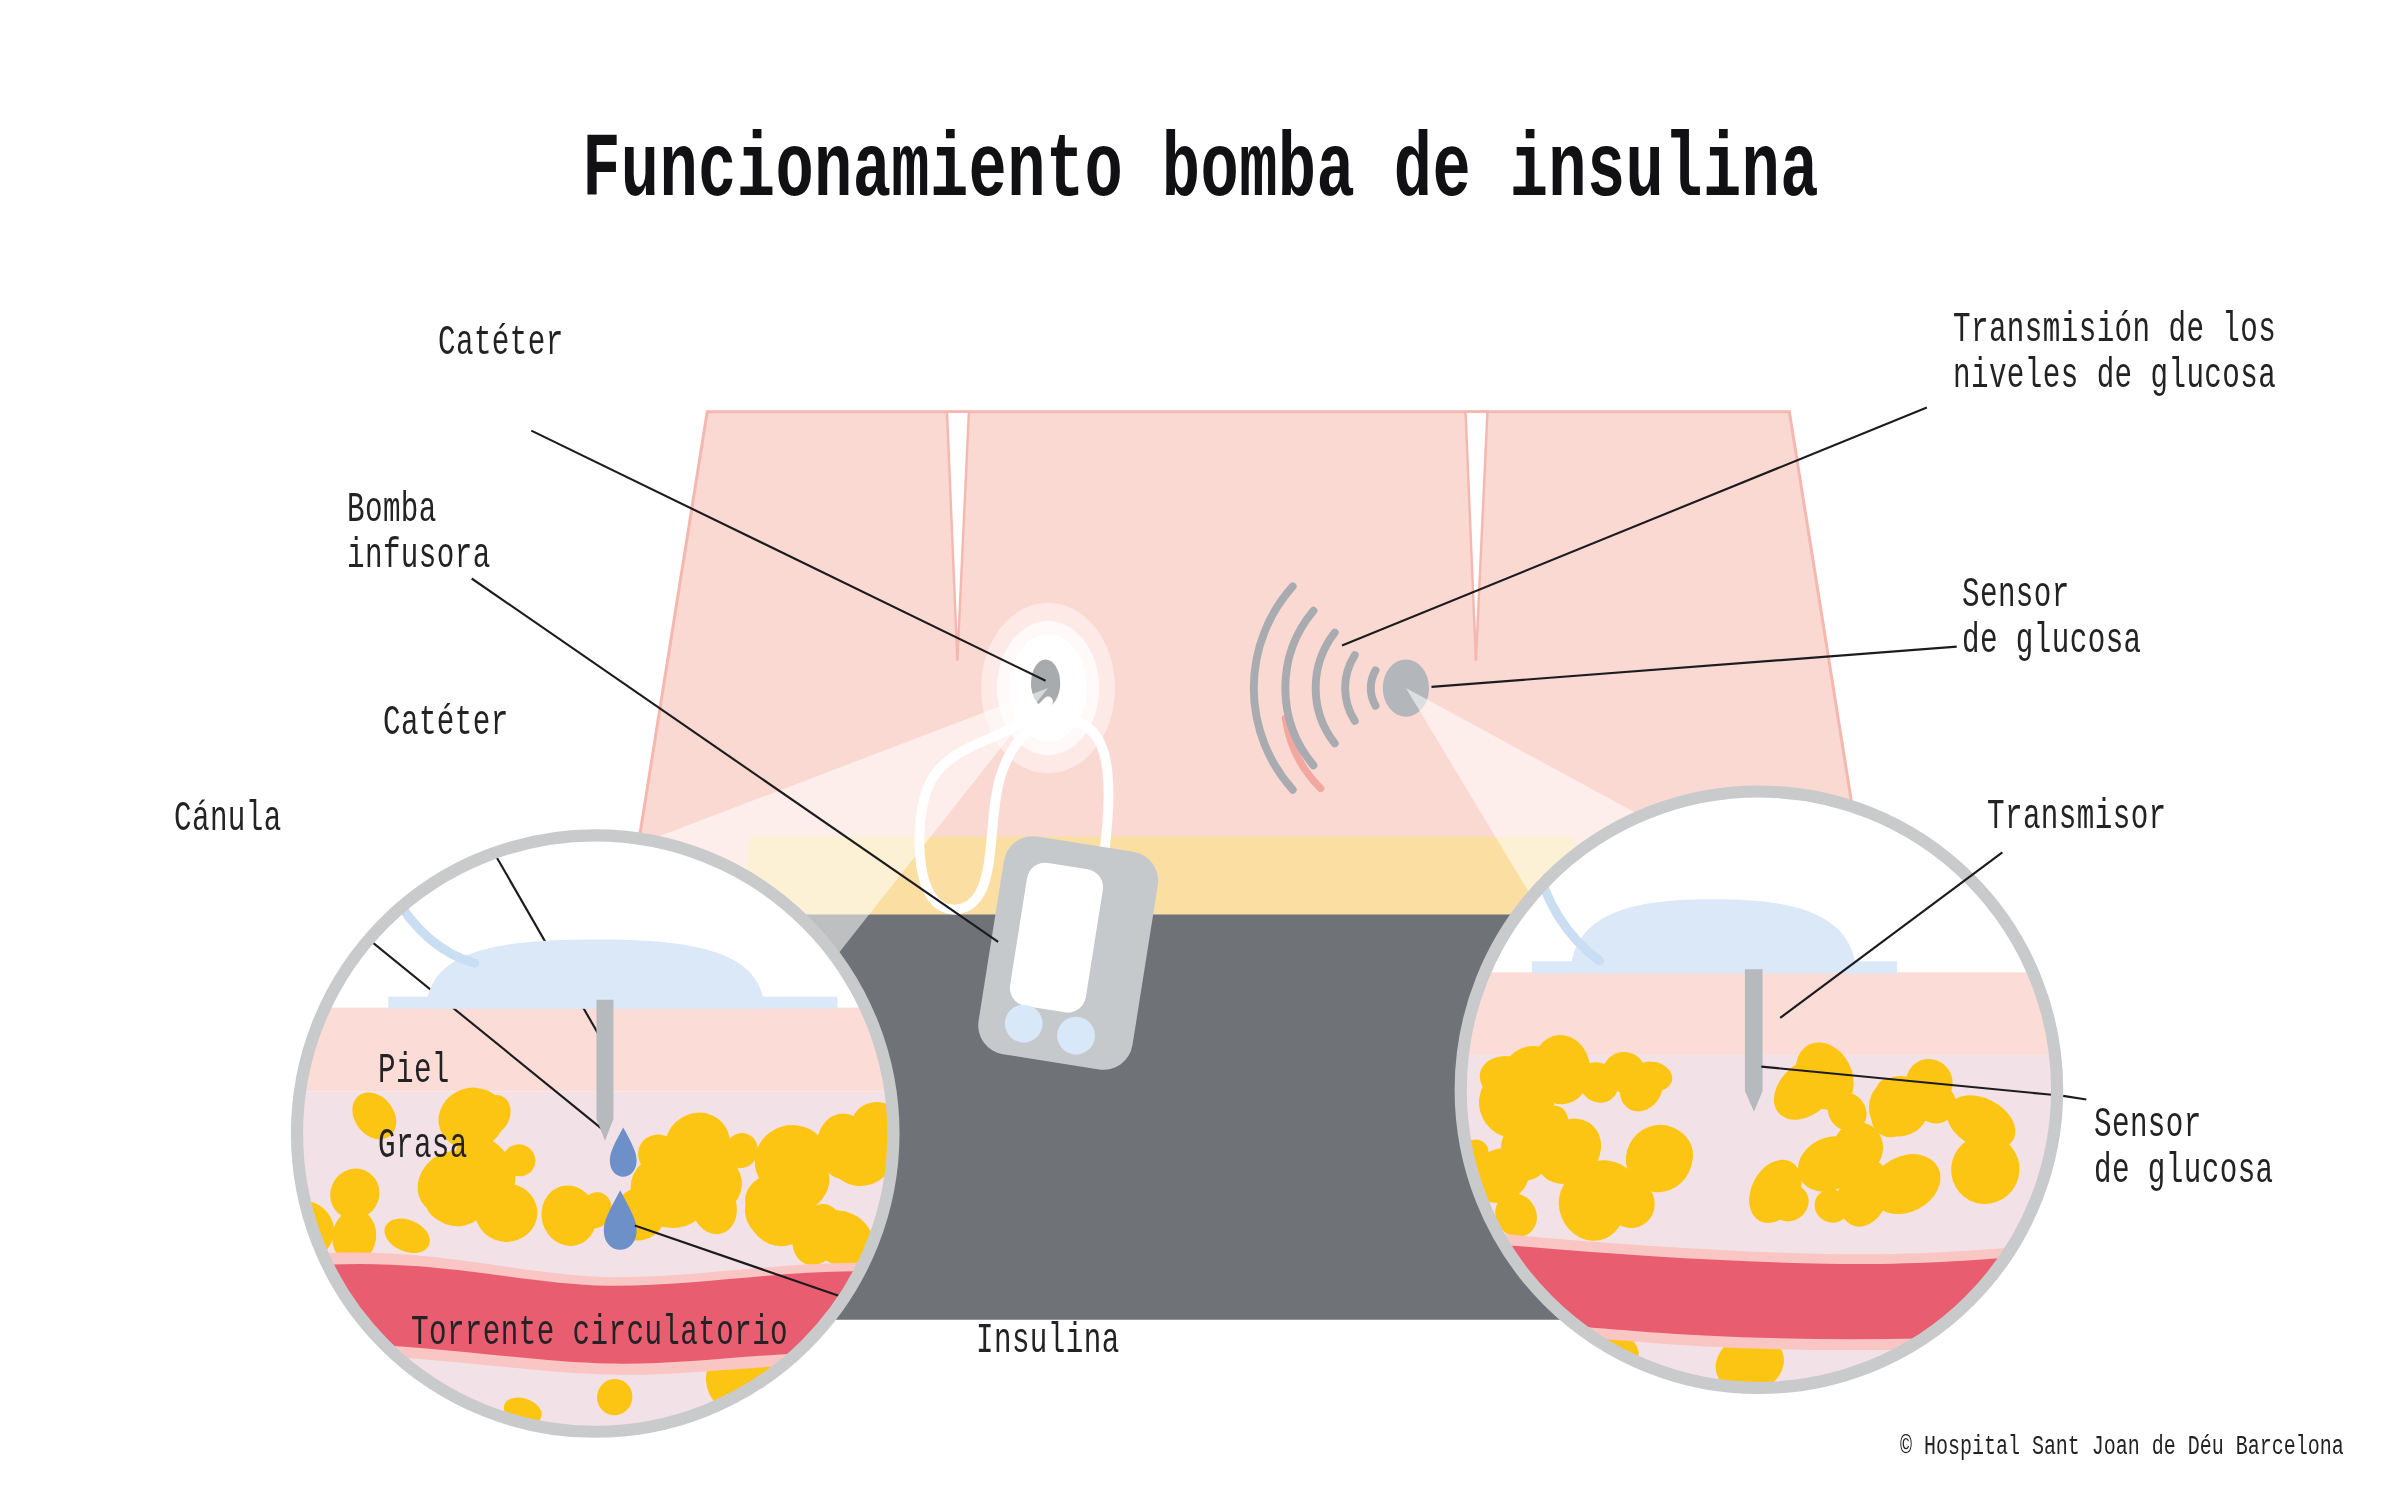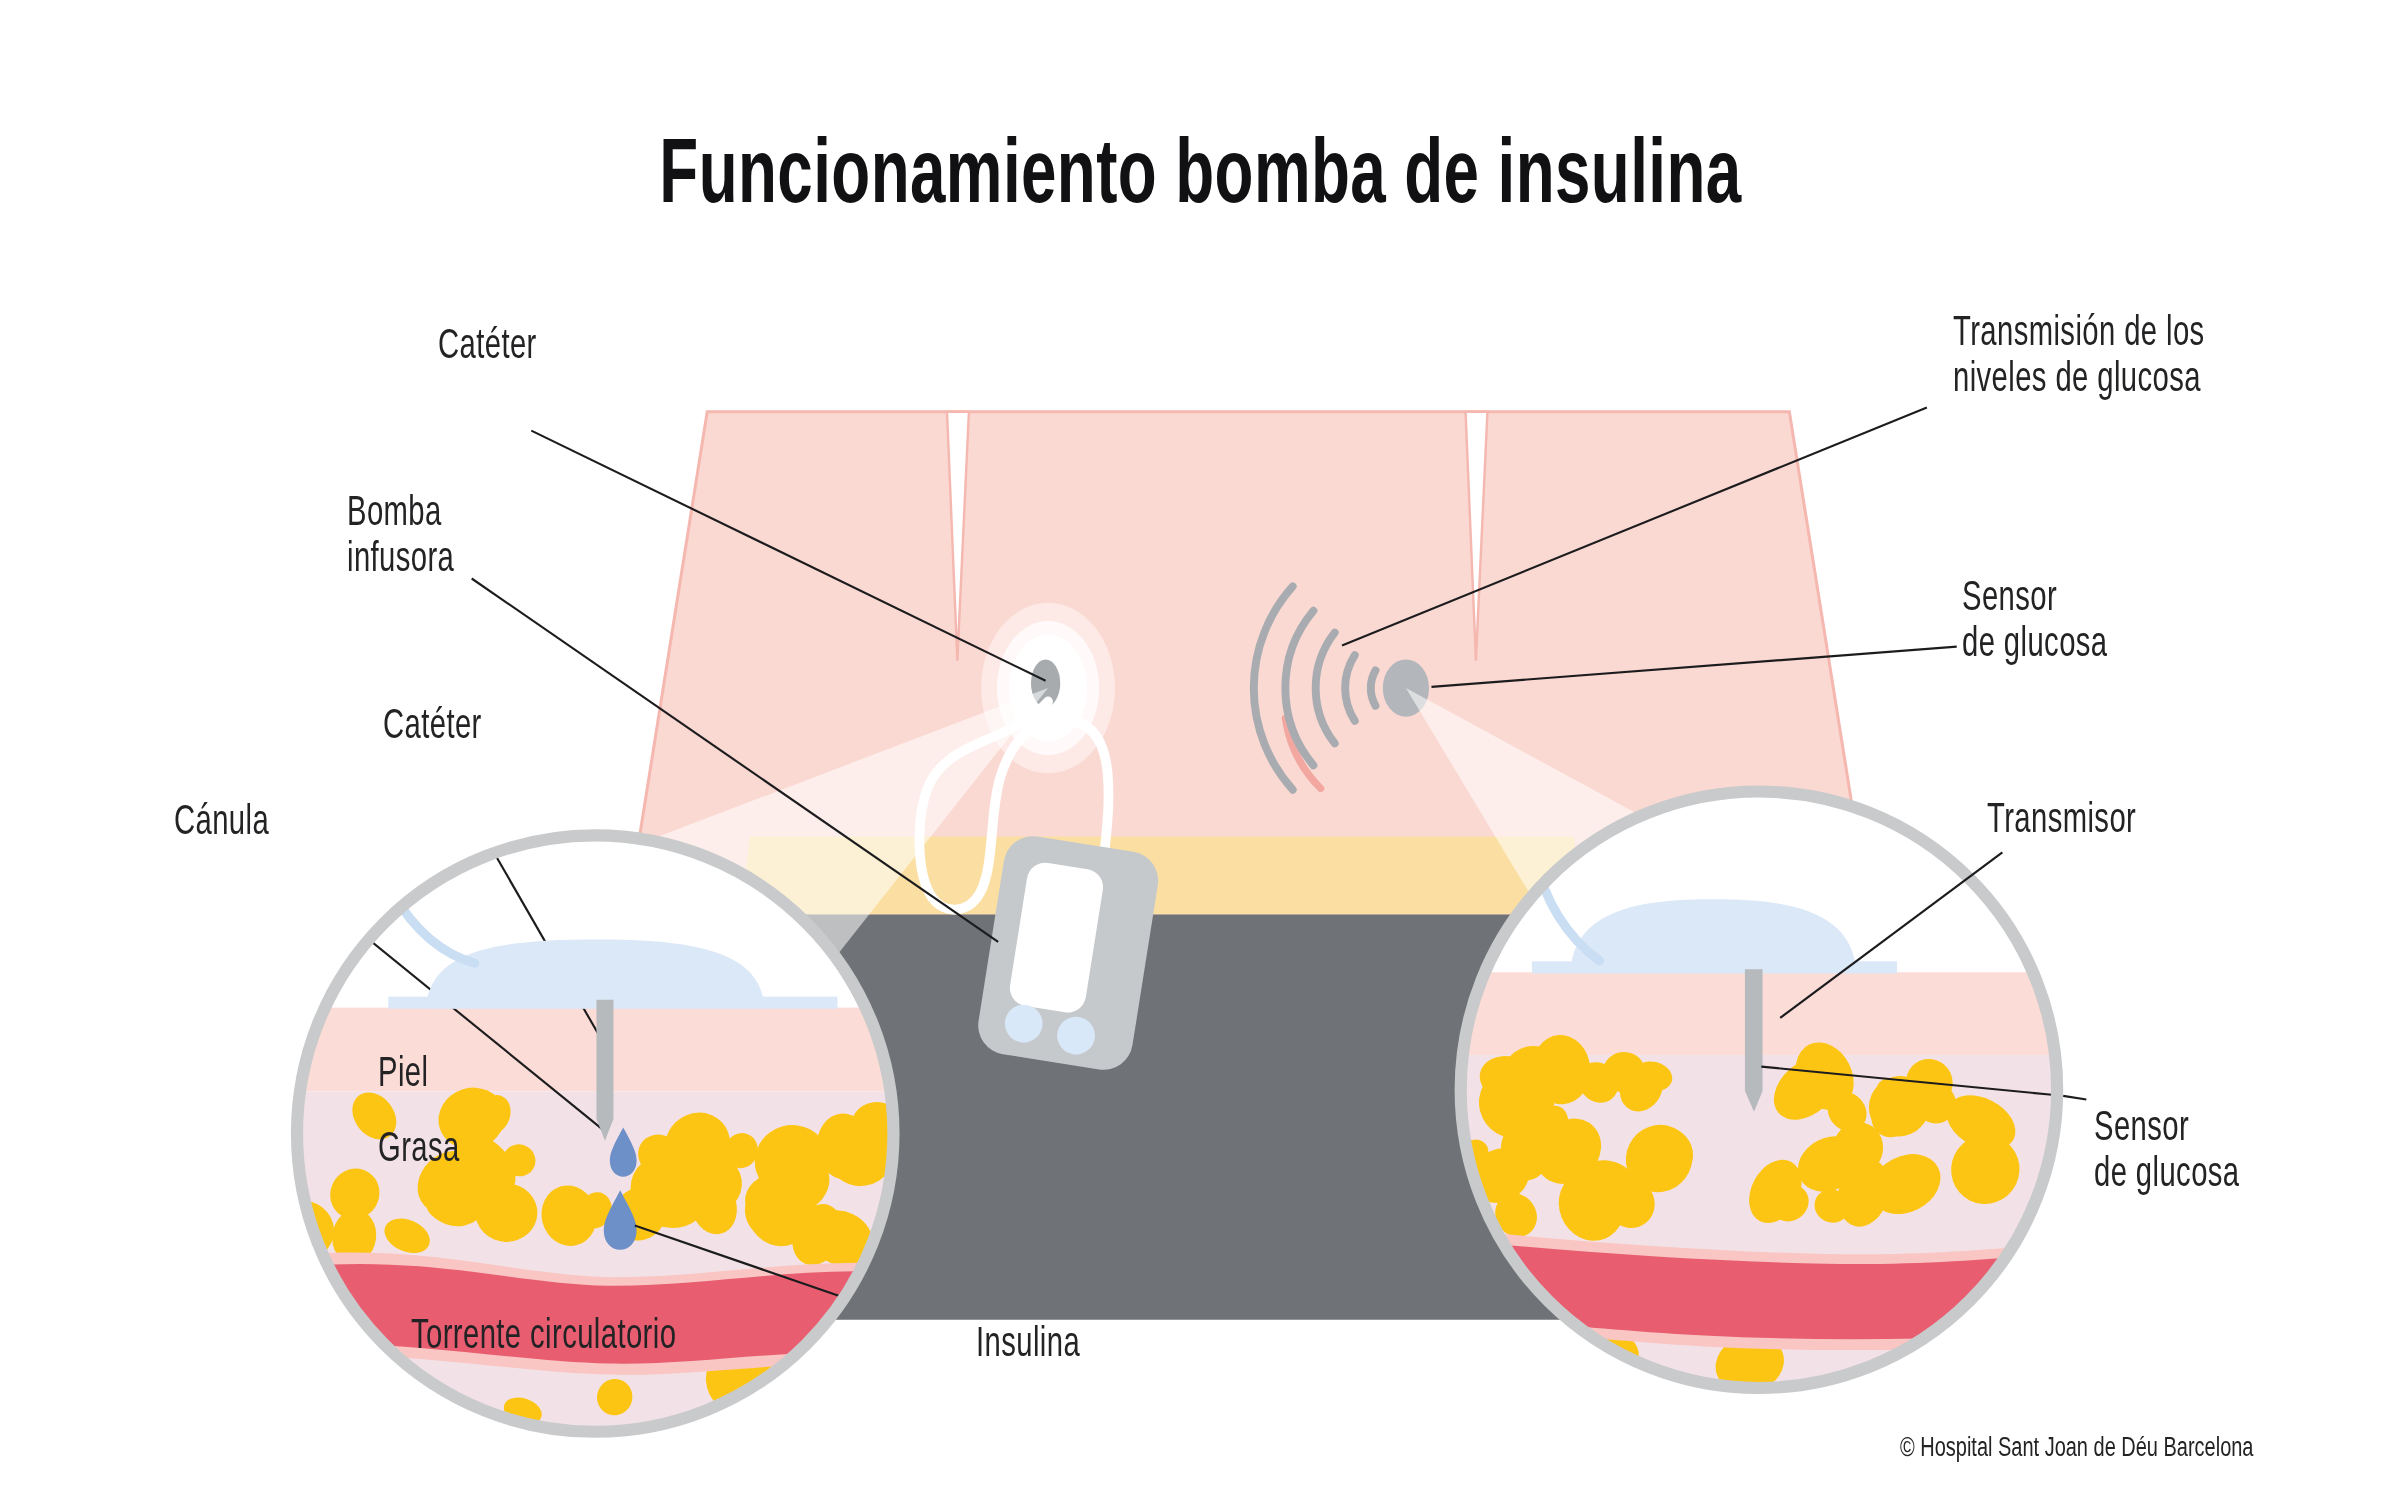--- a/index.html
+++ b/index.html
@@ -1,17 +1,17 @@
 <!DOCTYPE html>
 <html style="font-size:9.7px"><head>
 <meta charset="utf-8">
 <style>
   html,body{margin:0;padding:0;background:#ffffff;}
   .stage{position:relative;width:2401px;height:1510px;background:#ffffff;overflow:hidden;
-         font-family:Liberation Sans, sans-serif;}
+         font-family:Liberation Mono, monospace;}
   .stage svg{position:absolute;left:0;top:0;}
   .lbl{position:absolute;font-size:43px;line-height:1.07;color:#232325;white-space:nowrap;
        transform:scaleX(0.68);transform-origin:0 0;letter-spacing:0.6px;}
   .title{position:absolute;left:0;right:0;text-align:center;font-size:91px;font-weight:bold;
          color:#111113;white-space:nowrap;transform:scaleX(0.70);transform-origin:50% 0;
          letter-spacing:0.6px;}
   .copyright{position:absolute;font-size:27px;color:#232325;white-space:nowrap;
              transform:scaleX(0.74);transform-origin:0 0;}
   .leader{stroke:#1c1c1e;stroke-width:3.5;fill:none;}
   .wave{stroke:#a8acb1;stroke-width:13;fill:none;stroke-linecap:round;}

